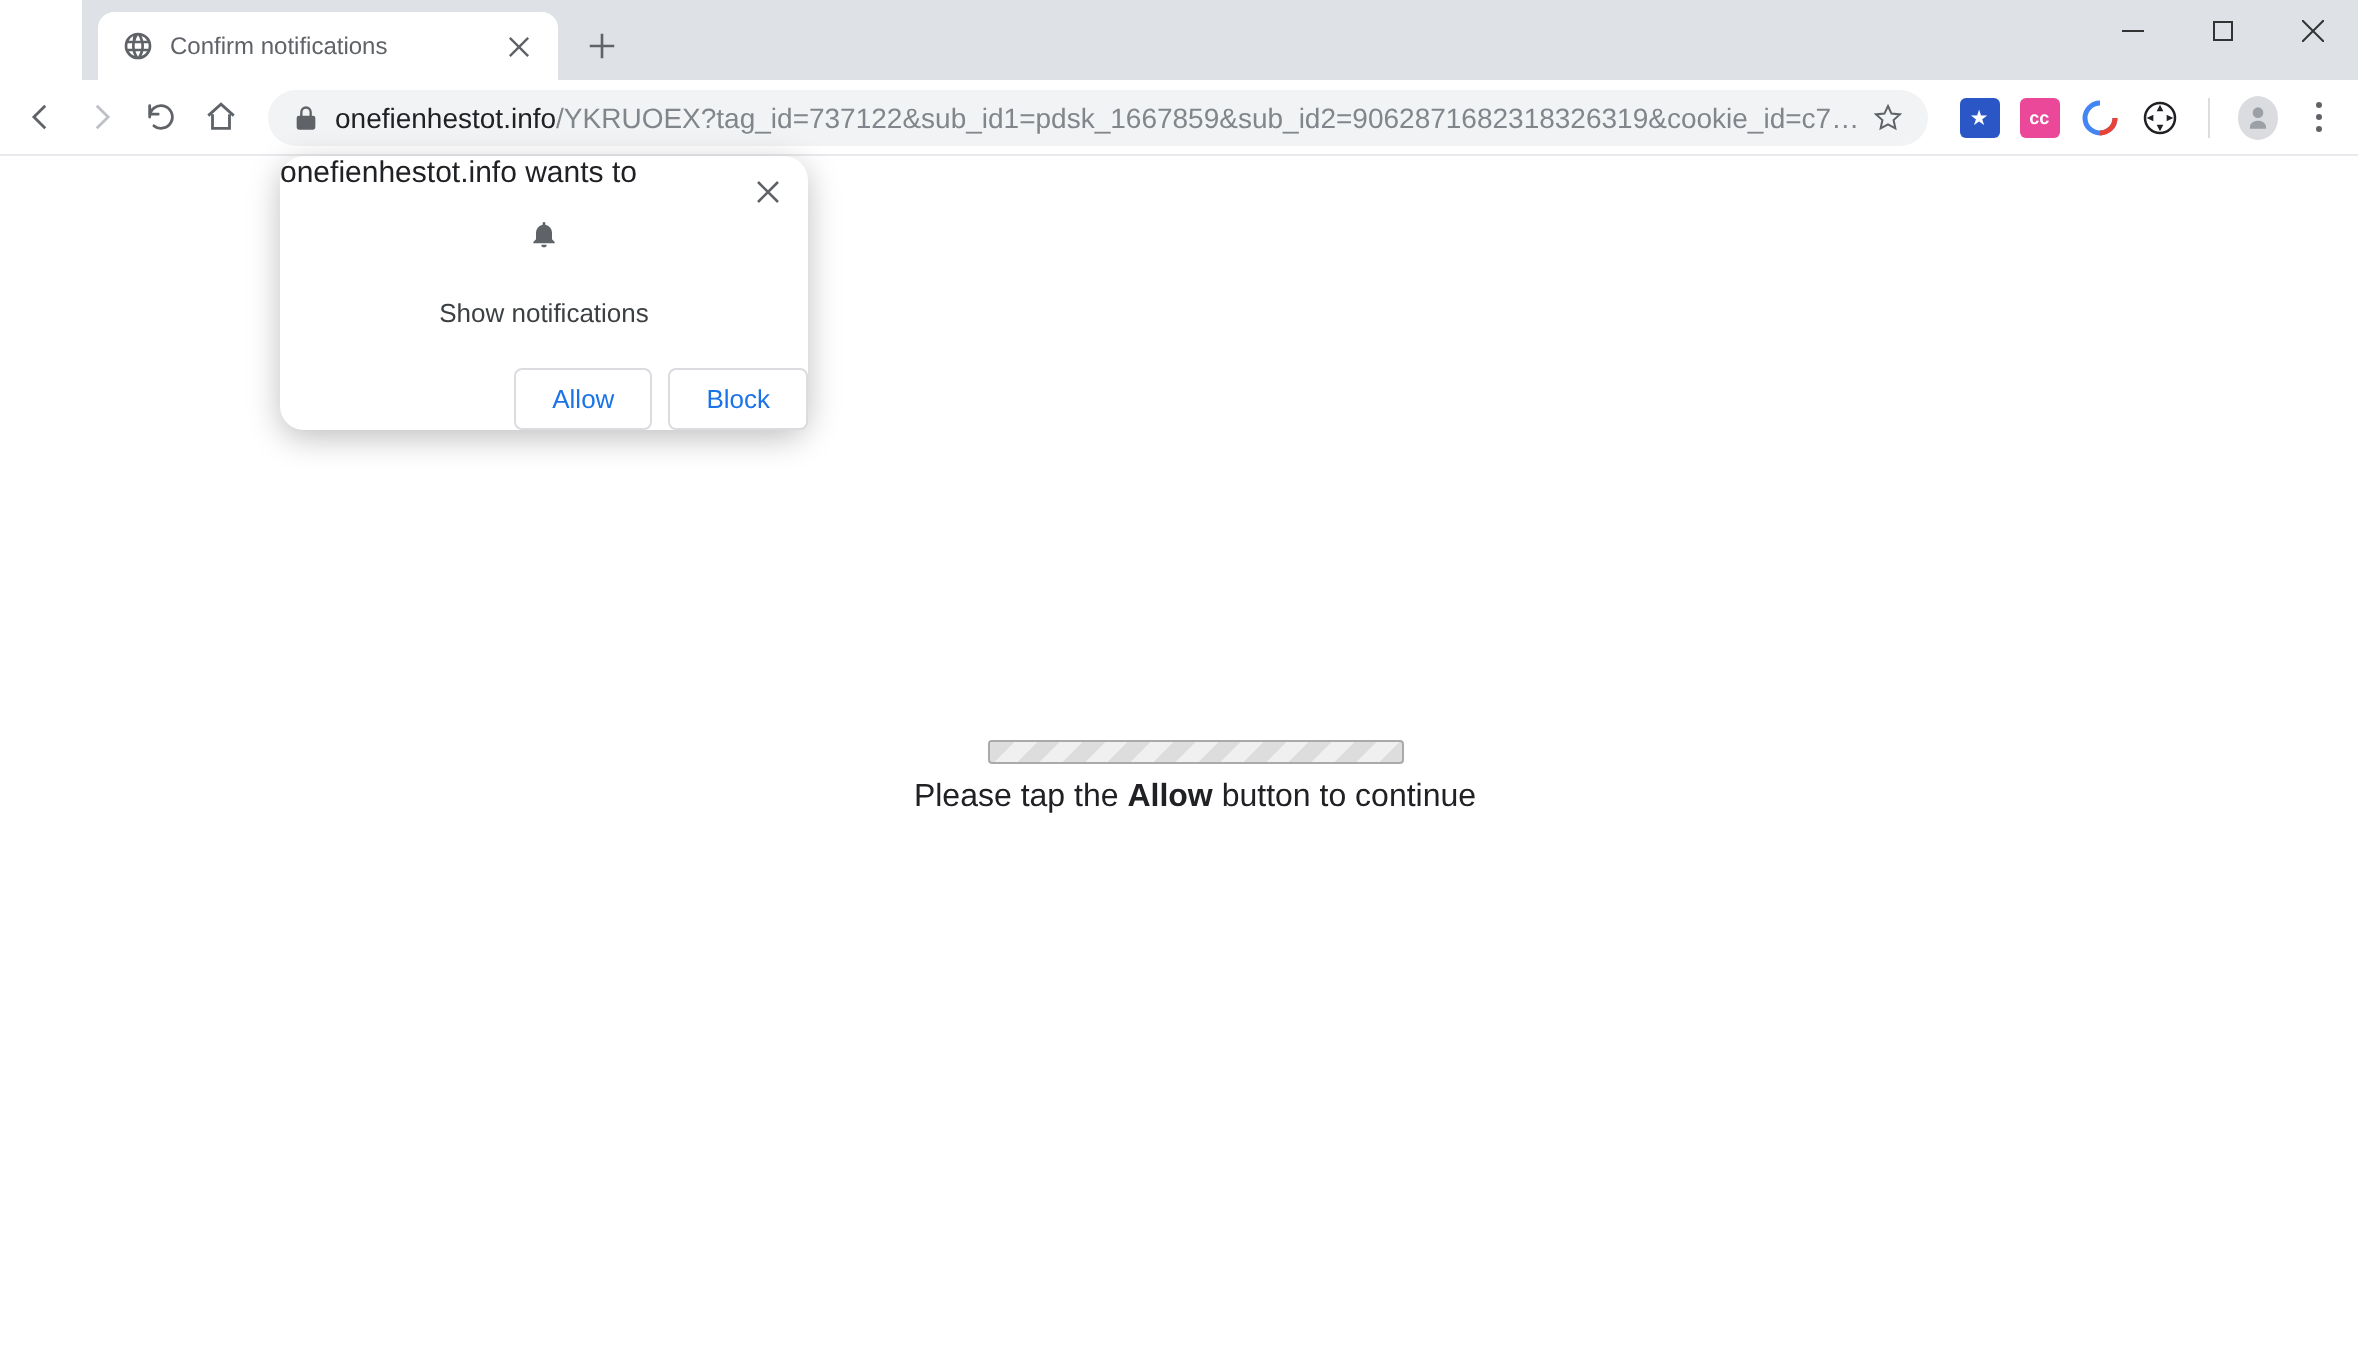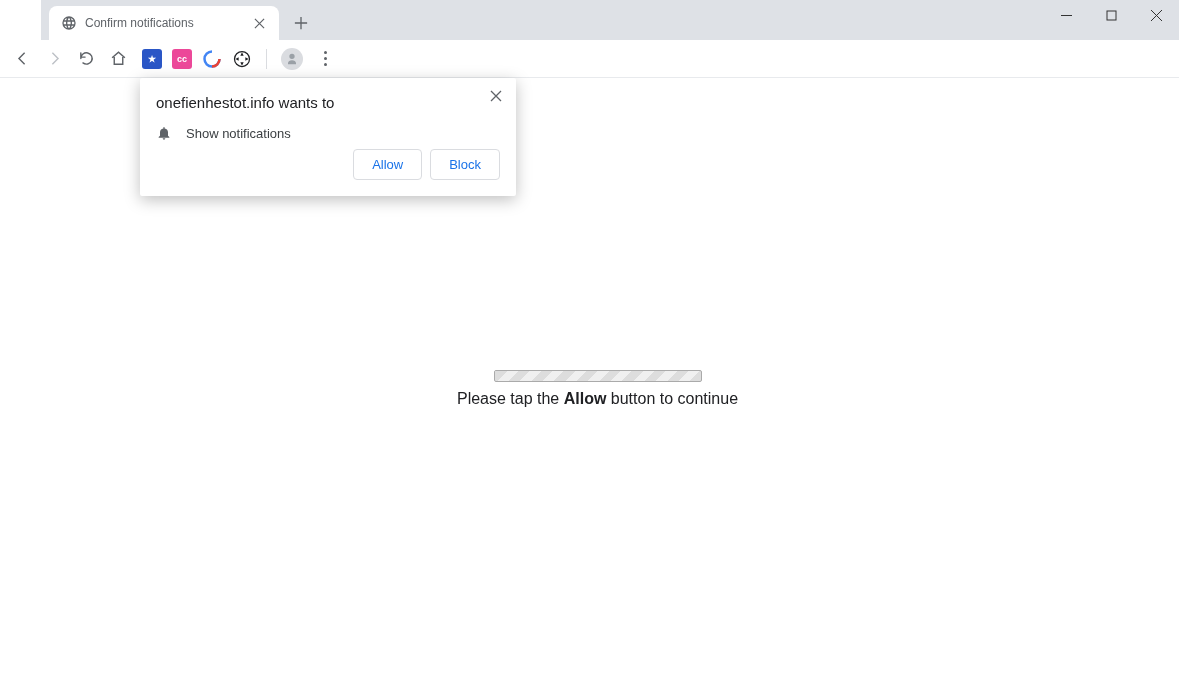--- a/index.html
+++ b/index.html
@@ -29,24 +29,24 @@
     .star-icon { width: 16px; height: 16px; margin-left: 6px; }
     .ext-area { display: flex; align-items: center; gap: 10px; padding: 0 6px; }
     .ext-icon { width: 20px; height: 20px; border-radius: 3px; display:flex; align-items:center; justify-content:center; font-size:9px; font-weight:bold; color:#fff; }
     .avatar { width: 22px; height: 22px; border-radius: 50%; background: #dadce0; display: flex; align-items: center; justify-content: center; margin: 0 6px; }
     .avatar svg { width: 16px; height: 16px; fill: #9aa0a6; }
     .menu-dots { width: 24px; display: flex; flex-direction: column; align-items: center; gap: 3px; cursor: pointer; padding: 6px 0; }
     .menu-dots span { width: 3px; height: 3px; background: #5f6368; border-radius: 50%; }
     .divider { width: 1px; height: 20px; background: #dadce0; margin: 0 4px; }
 
     
-    .perm-popup { position: absolute; top: 78px; left: 140px; width: 376px; background: #fff; border-radius: 2px; box-shadow: 0 4px 16px rgba(0,0,0,0.25); padding: 16px; z-index: 100; }
+    .perm-popup { position: absolute; top: 78px; left: 140px; width: 264px; background: #fff; border-radius: 12px; box-shadow: 0 4px 16px rgba(0,0,0,0.25); z-index: 100; }
     .perm-title { font-size: 15px; color: #202124; margin-bottom: 14px; }
     .perm-close { position: absolute; top: 8px; right: 10px; width: 20px; height: 20px; display: flex; align-items: center; justify-content: center; color: #5f6368; cursor: pointer; font-size: 16px; }
-    .perm-row { display: flex; align-items: center; gap: 14px; margin-bottom: 8px; }
+    .perm-row { display: flex; align-items: center; gap: 24px; margin-bottom: 20px; flex-direction: column; }
     .bell-icon { width: 16px; height: 16px; fill: #5f6368; }
     .perm-text { font-size: 13px; color: #3c4043; }
     .perm-actions { display: flex; justify-content: flex-end; gap: 8px; }
     .perm-btn { border: 1px solid #dadce0; background: #fff; color: #1a73e8; padding: 7px 18px; border-radius: 4px; font-size: 13px; cursor: pointer; }
 
     
     .page-content { position: absolute; top: 370px; left: 16px; right: 0; display: flex; flex-direction: column; align-items: center; }
     .progress { width: 208px; height: 12px; border: 1px solid #aaa; border-radius: 2px; background: repeating-linear-gradient(-45deg, #ddd 0 8px, #f0f0f0 8px 16px); margin-bottom: 8px; }
     .page-text { font-size: 16px; color: #202124; }
     .page-text b { font-weight: 700; }
@@ -105,20 +105,31 @@
   <div class="nav-btn">
       <svg viewBox="0 0 24 24">
         <path d="M4 12a8 8 0 1 1 3 6.2M4 4v6h6" stroke-linecap="round"></path>
       </svg>
     </div>
   <div class="nav-btn">
       <svg viewBox="0 0 24 24">
         <path d="M3 11l9-8 9 8M6 10v10h12V10"></path>
       </svg>
     </div>
+  <div class="omnibox">
+    <svg class="lock-icon" viewBox="0 0 24 24">
+        <path fill="#5f6368" d="M18 10h-1V7a5 5 0 10-10 0v3H6a2 2 0 00-2 2v8a2 2 0 002 2h12a2 2 0 002-2v-8a2 2 0 00-2-2zM9 7a3 3 0 116 0v3H9V7z"></path>
+      </svg>
+    <span class="url-text">
+      <span class="url-domain">onefienhestot.info</span><span class="url-path">/YKRUOEX?tag_id=737122&amp;sub_id1=pdsk_1667859&amp;sub_id2=9062871682318326319&amp;cookie_id=c7…</span>
+    </span>
+    <svg class="star-icon" viewBox="0 0 24 24">
+        <path fill="none" stroke="#5f6368" stroke-width="1.5" d="M12 3l2.6 5.7 6.3.6-4.7 4.2 1.3 6.2L12 16.8 6.5 19.7l1.3-6.2L3 9.3l6.3-.6z"></path>
+      </svg>
+  </div>
   <div class="ext-area">
     <div class="ext-icon" style="background:#2a56c6">★</div>
     <div class="ext-icon" style="background:#ec4899">cc</div>
     <svg width="20" height="20" viewBox="0 0 24 24">
         <path fill="none" stroke="#4285f4" stroke-width="3" d="M12 3a9 9 0 109 9"></path>
         <path fill="none" stroke="#ea4335" stroke-width="3" d="M21 12a9 9 0 01-9 9"></path>
       </svg>
     <svg width="20" height="20" viewBox="0 0 24 24">
         <circle cx="12" cy="12" r="9" fill="none" stroke="#202124" stroke-width="1.5"></circle>
         <path fill="#202124" d="M12 4l-2 4h4zM12 20l2-4h-4zM4 12l4-2v4zM20 12l-4 2v-4z"></path>

